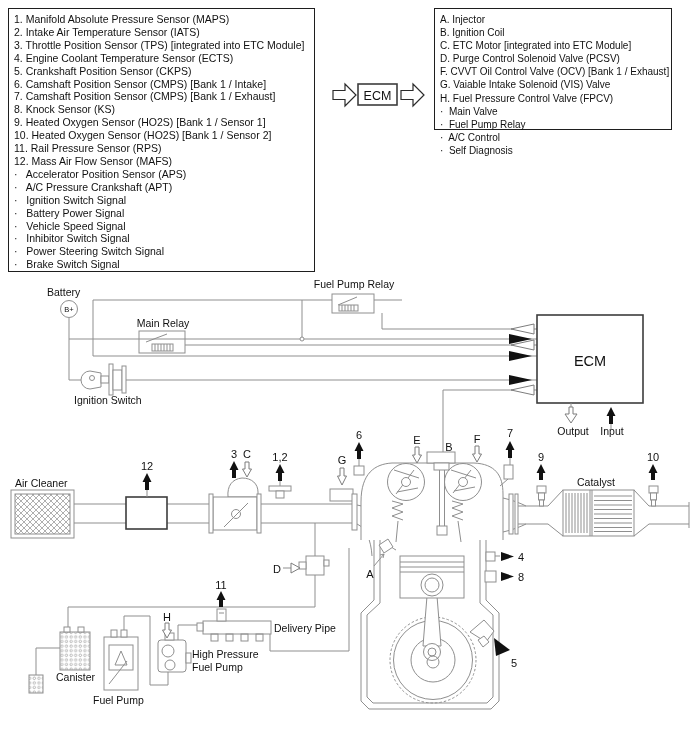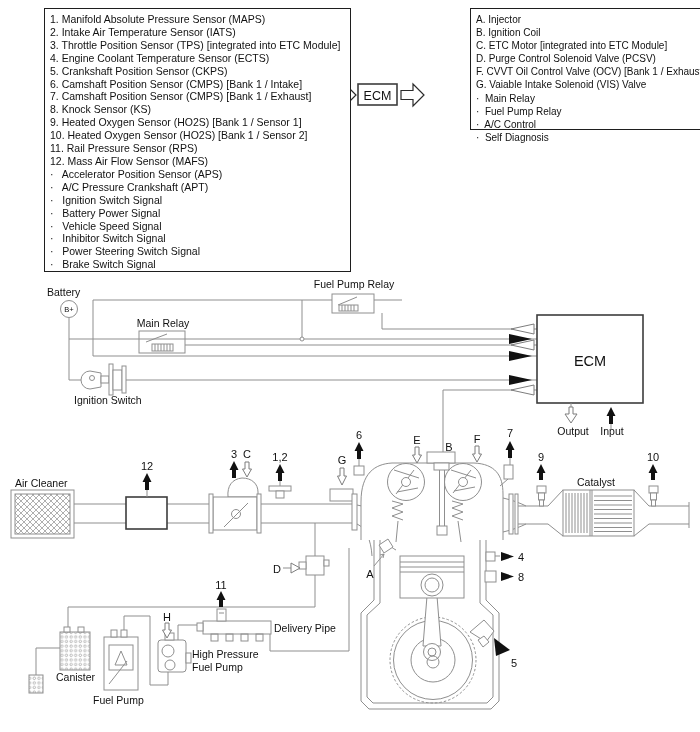--- a/index.html
+++ b/index.html
@@ -1,18 +1,18 @@
 <!DOCTYPE html>
 <html><head>
 <meta charset="utf-8">
 <style>
   html,body{margin:0;padding:0;background:#fff;}
   .page{position:relative;width:700px;height:732px;background:#fff;
         font-family:"Liberation Sans",sans-serif;color:#111;overflow:hidden;}
-  .listbox{position:absolute;border:1px solid #1e1e1e;background:#fff;box-sizing:border-box;margin-left:36px;}
+  .listbox{position:absolute;border:1px solid #1e1e1e;background:#fff;box-sizing:border-box;}
   .listbox .line{white-space:pre;overflow:hidden;}
   #inputs-box{left:8px;top:8px;width:307px;height:264px;padding:4px 2px 0 5px;
               font-size:10.5px;line-height:12.9px;}
   #outputs-box{left:434px;top:8px;width:238px;height:122px;padding:4px 2px 0 5px;
                font-size:10px;line-height:13.1px;}
   svg{position:absolute;left:0;top:0;}
   svg text{font-family:"Liberation Sans",sans-serif;fill:#111;}
   .lbl{font-size:10.5px;}
   .co{font-size:11px;}
   .wire{stroke:#8f8f8f;stroke-width:1;fill:none;}
@@ -314,20 +314,21 @@
 
   <div id="outputs-box" class="listbox">
     <div>
 
     <div class="line">A. Injector</div>
         <div class="line">B. Ignition Coil</div>
         <div class="line">C. ETC Motor [integrated into ETC Module]</div>
         <div class="line">D. Purge Control Solenoid Valve (PCSV)</div>
         <div class="line">F. CVVT Oil Control Valve (OCV) [Bank 1 / Exhaust]</div>
         <div class="line">G. Vaiable Intake Solenoid (VIS) Valve</div>
-        <div class="line">·  Main Relay</div>
+        <div class="line">H. Fuel Pressure Control Valve (FPCV)</div>
+        <div class="line">·  Main Valve</div>
         <div class="line">·  Fuel Pump Relay</div>
         <div class="line">·  A/C Control</div>
         <div class="line">·  Self Diagnosis</div>
       </div>
   </div>
 
 </div>
 
 </body></html>

